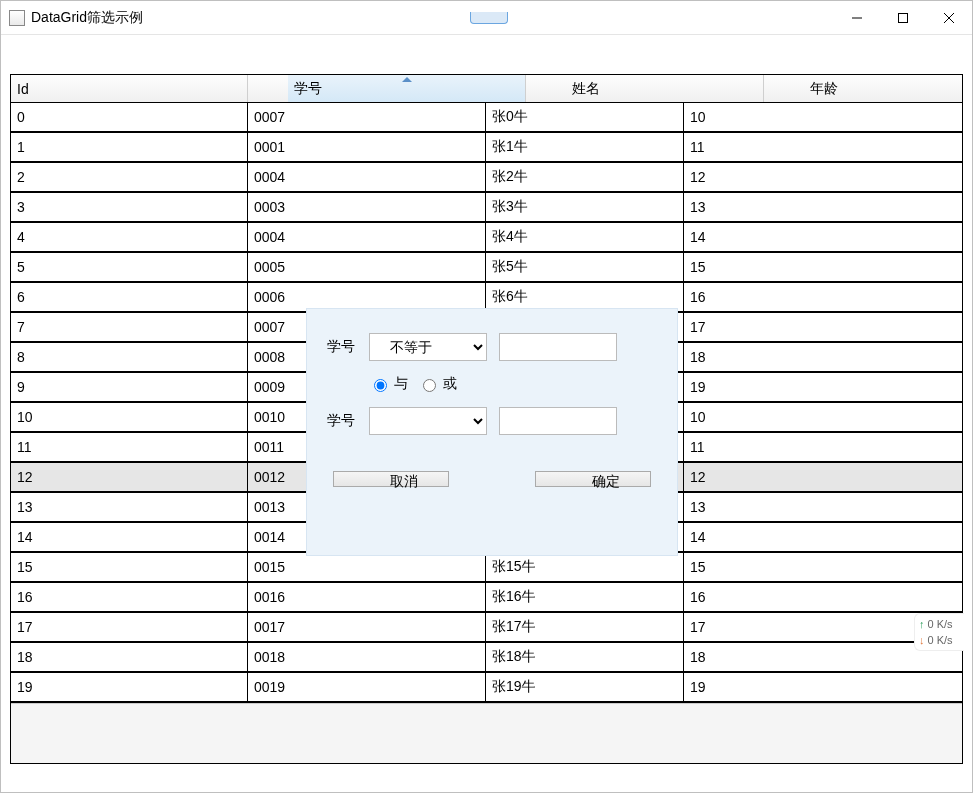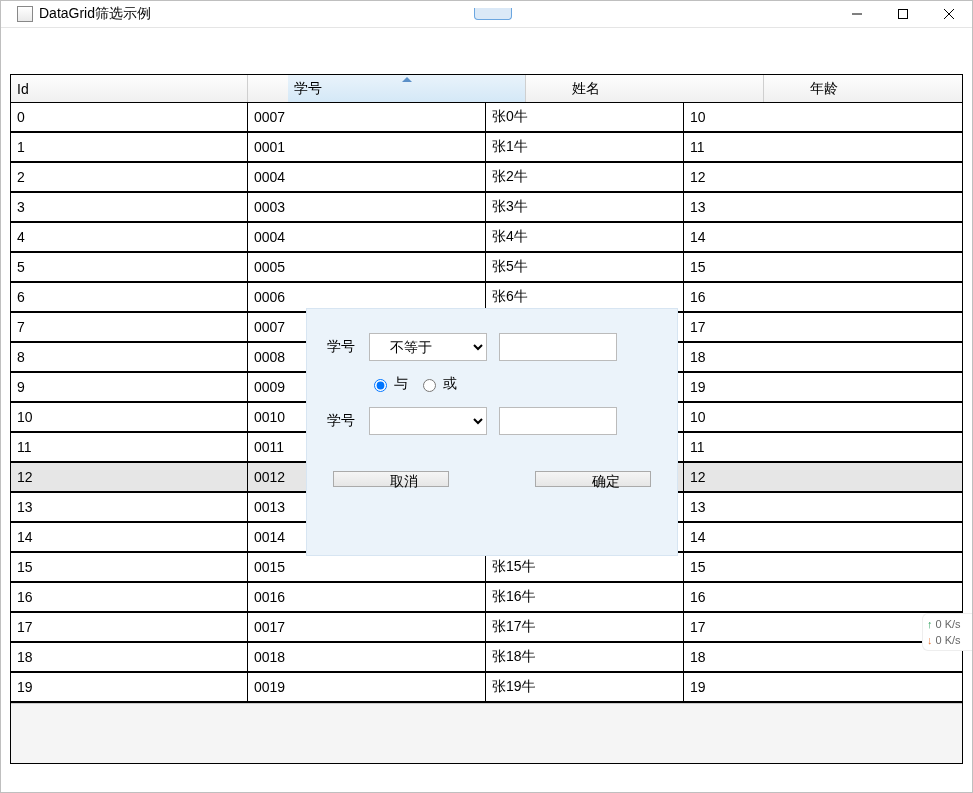--- a/index.html
+++ b/index.html
@@ -1,20 +1,20 @@
 <!DOCTYPE html>
 <html><head>
 <meta charset="utf-8">
 <style>
   * { box-sizing: border-box; }
   html, body { margin: 0; padding: 0; font-family: "Microsoft YaHei", "Segoe UI", sans-serif; font-size: 14px; color: #000; background: #fff; }
   .window { width: 973px; height: 793px; border: 1px solid #bfbfbf; background: #fff; position: relative; overflow: hidden; }
 
   
-  .titlebar { height: 27px; display: flex; align-items: center; padding-left: 16px; border-bottom: 1px solid #e5e5e5; }
+  .titlebar { height: 34px; display: flex; align-items: center; padding-left: 8px; border-bottom: 1px solid #e5e5e5; }
   .titlebar .app-icon { width: 16px; height: 16px; border: 1px solid #888; background: linear-gradient(#fff,#eaeaea); margin-right: 6px; }
   .titlebar .title { flex: 0 0 auto; }
   .titlebar .title-space { flex: 1; display:flex; justify-content:center; }
   .titlebar .top-handle { width: 38px; height: 12px; border: 1px solid #6ba6e0; border-top: none; border-radius: 0 0 4px 4px; background: #dbe9f7; }
   .titlebar .win-controls { display: flex; align-items: stretch; height: 100%; }
   .titlebar .win-btn { width: 46px; display: flex; align-items: center; justify-content: center; font-family: "Segoe MDL2 Assets", sans-serif; font-size: 10px; color: #000; cursor: default; }
   .titlebar .win-btn svg { width: 10px; height: 10px; }
 
   
   .content { position: absolute; top: 73px; left: 9px; right: 0; bottom: 9px; }
@@ -48,21 +48,21 @@
   .filter-row { display: flex; align-items: center; margin-bottom: 14px; }
   .filter-row .lbl { width: 42px; }
   .filter-row select { width: 118px; height: 28px; border: 1px solid #bbb; background: #fff; font-family: inherit; font-size: 14px; padding: 0 16px; }
   .filter-row input[type="text"] { width: 118px; height: 28px; border: 1px solid #bbb; background: #fff; margin-left: 12px; font-family: inherit; font-size: 14px; padding: 0 4px; }
   .radio-row { display: flex; align-items: center; margin: 10px 0 14px 42px; gap: 10px; }
   .radio-row label { display: flex; align-items: center; gap: 4px; }
   .btn-row { display: flex; justify-content: space-between; margin-top: 36px; padding: 0 6px; }
   .btn-row button { width: 116px; height: 16px; border: 1px solid #aaa; background: linear-gradient(#f5f5f5,#e6e6e6); font-family: inherit; font-size: 14px; cursor: default; padding-left: 32px; }
 
   
-  .net-indicator { position: absolute; right: 0; top: 539px; width: 50px; font-size: 11px; line-height: 16px; color: #666; background: #fff; border: 1px solid #eee; border-right: none; border-radius: 6px 0 0 6px; padding: 2px 4px; }
+  .net-indicator { position: absolute; right: 8px; top: 539px; width: 50px; font-size: 11px; line-height: 16px; color: #666; background: #fff; border: 1px solid #eee; border-right: none; border-radius: 6px 0 0 6px; padding: 2px 4px; }
   .net-indicator .up::before { content:"↑"; color:#2a9d5a; margin-right:3px; }
   .net-indicator .down::before { content:"↓"; color:#e07a3f; margin-right:3px; }
 </style>
 </head>
 <body>
 
 <div class="window">
 
   <div class="titlebar">
     <div class="app-icon"></div>

